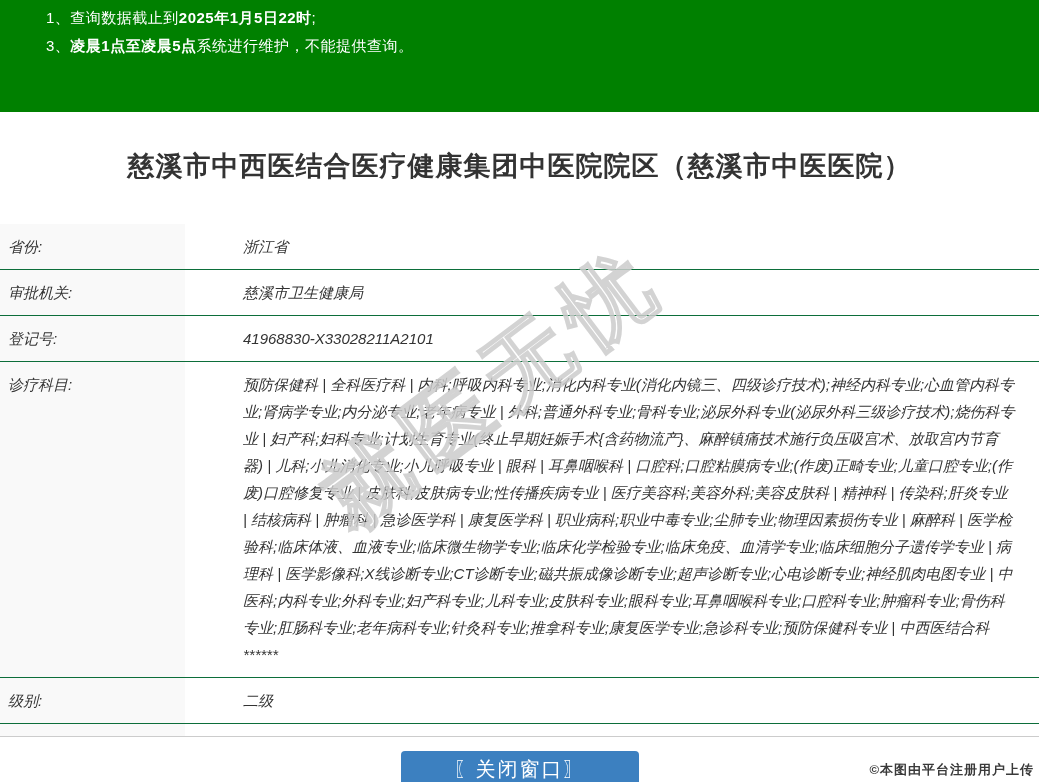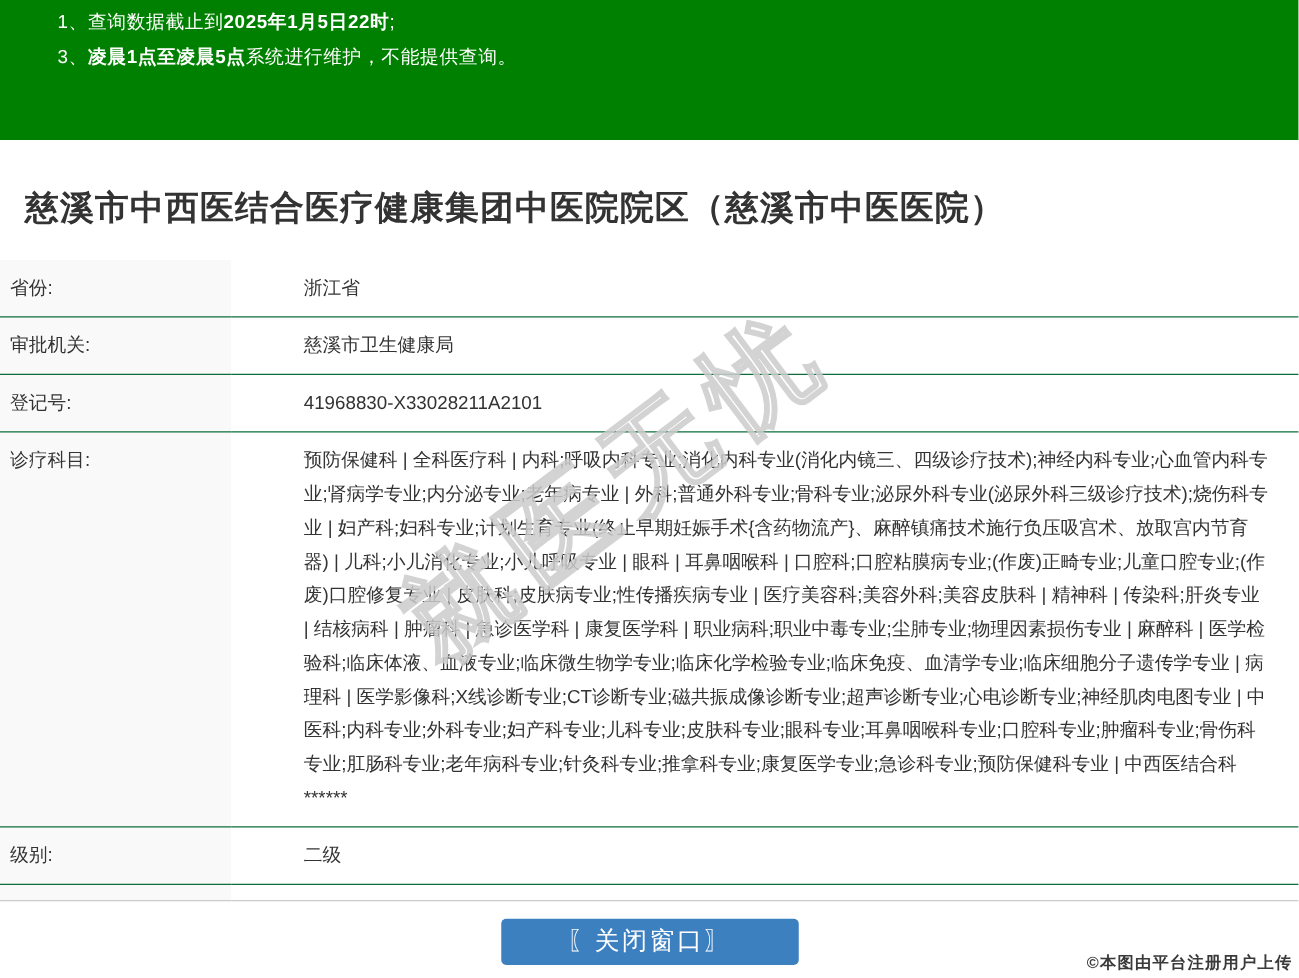--- a/index.html
+++ b/index.html
@@ -11,25 +11,25 @@
   }
   
   .banner {
     width:100%; height:112px; background:#008000; color:#ffffff;
     padding:4px 10px 0 46px; font-size:15px;
   }
   .banner .note { line-height:28px; letter-spacing:0.5px; white-space:nowrap; }
   .banner .note b { font-weight:bold; }
   
   .page-title {
-    margin:36px 20px 24px; text-align:left;
+    margin:36px 20px 40px; text-align:center;
     font-size:27px; font-weight:bold; color:#333333; letter-spacing:1px;
   }
   
-  table.detail { width:100%; border-collapse:collapse; table-layout:fixed; }
+  table.detail { width:100%; border-collapse:collapse; table-layout:fixed;font-style:italic; }
   table.detail td {
     border-bottom:1px solid #0c6e3a; vertical-align:top;
     font-size:15px; color:#333333;
   }
   td.lbl {
     width:185px; background:#f9f9f9; padding:12px 8px 12px 8px;
     line-height:21px; color:#444444;
   }
   td.val { padding:9px 24px 9px 58px; line-height:27px; }
   tr.partial-row td { border-bottom:1px solid #cccccc; }

